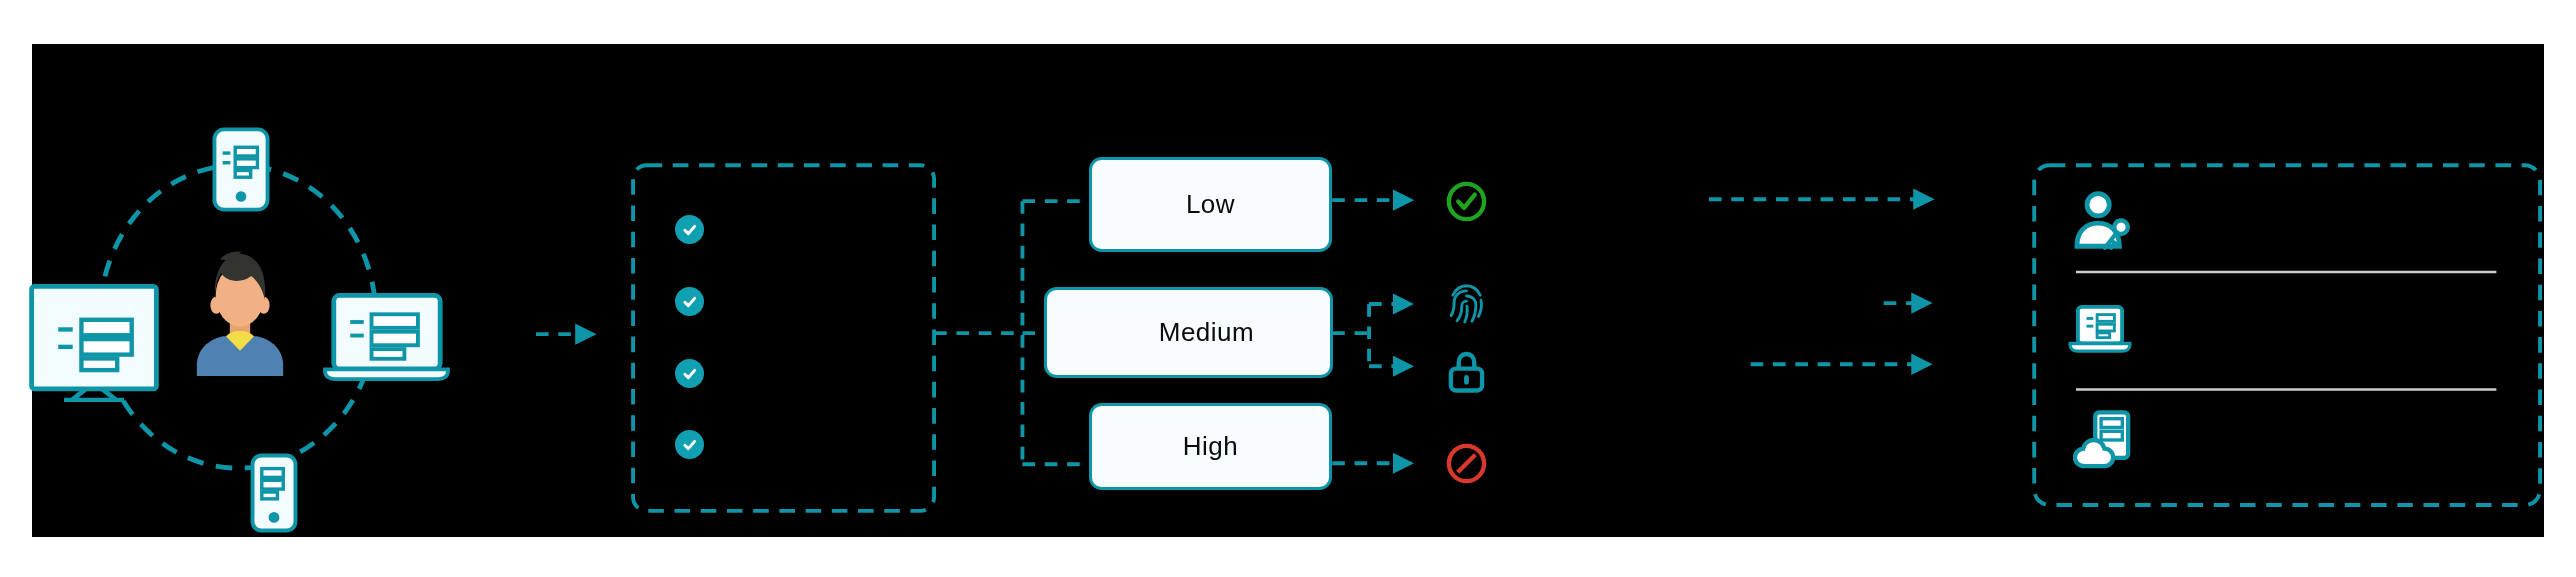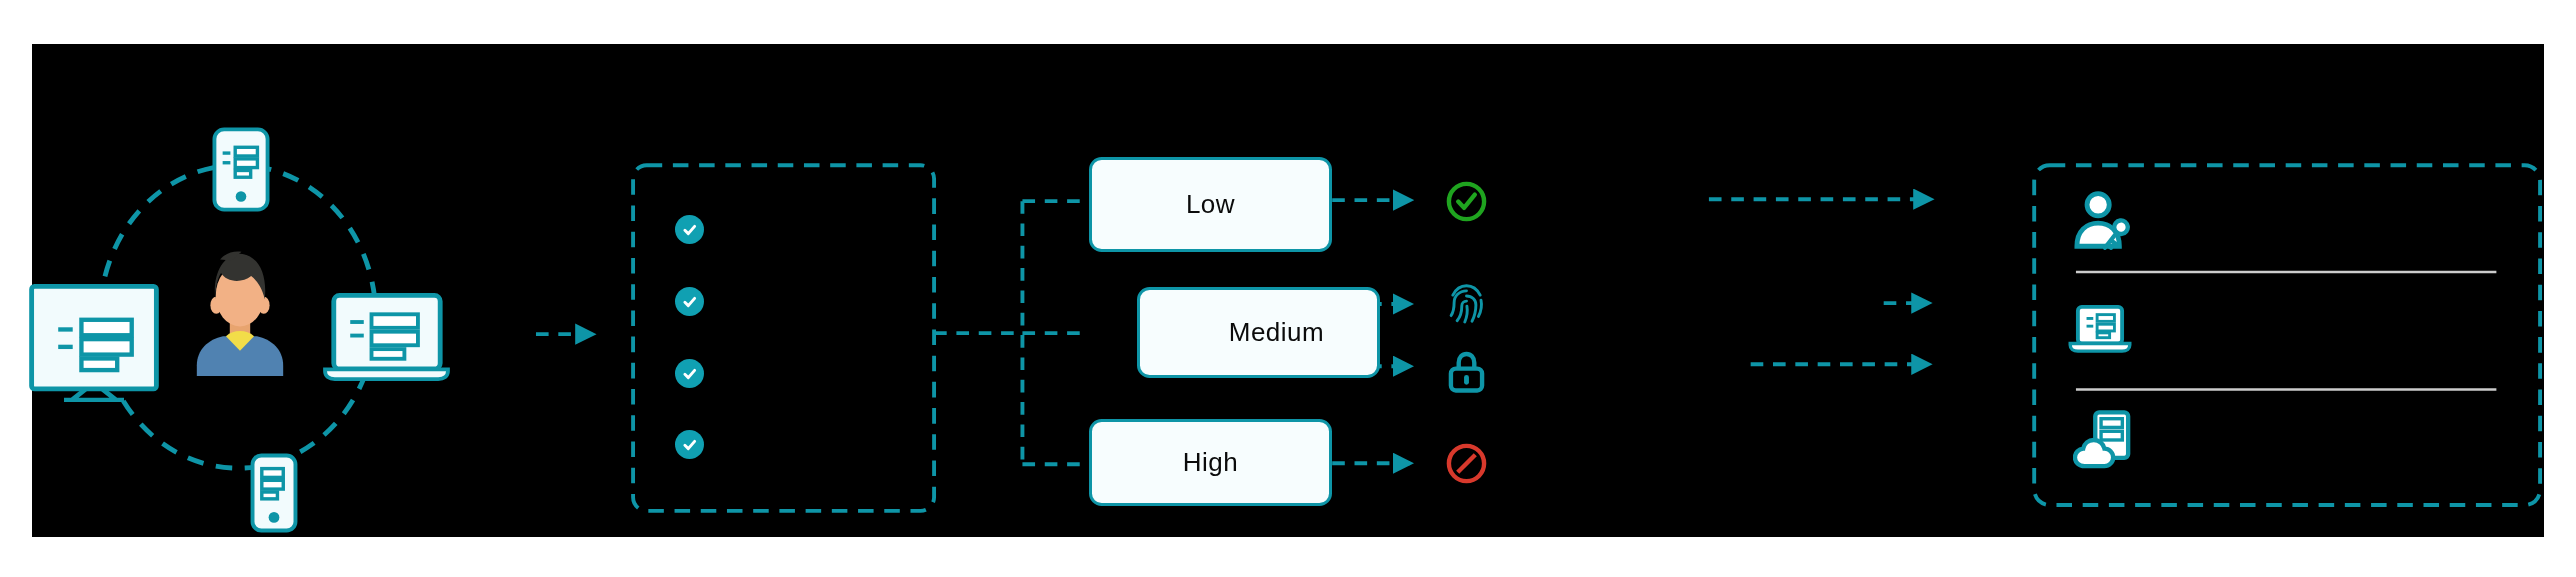--- a/index.html
+++ b/index.html
@@ -8,22 +8,22 @@
   .canvas{position:absolute;left:32px;top:44px;width:2512px;height:493px;background:#000000;z-index:1;}
   .overlay{position:absolute;left:0;top:0;width:2576px;height:578px;z-index:2;}
   .node{position:absolute;z-index:3;}
   .node svg{display:block;width:100%;height:100%;}
 
   
   .risk-box{position:absolute;z-index:3;background:#f7fdfe;border:3.9px solid #0e95a7;border-radius:12.6px;
             box-sizing:border-box;display:flex;align-items:center;justify-content:center;
             color:#0b0b0b;font-size:26px;letter-spacing:0.5px;}
   .box-low{left:1089px;top:157px;width:243px;height:95px;}
-  .box-med{left:1137px;top:287px;width:243px;height:91px;padding-left:36px;}
-  .box-high{left:1089px;top:419px;width:243px;height:87px;}
+  .box-med{left:1044px;top:287px;width:289px;height:91px;padding-left:36px;}
+  .box-high{left:1089px;top:403px;width:243px;height:87px;}
 
   
   .check-circle{position:absolute;left:675px;width:29px;height:29px;border-radius:50%;
                 background:#10a0b2;display:flex;align-items:center;justify-content:center;z-index:3;}
   .check-circle svg{width:17.5px;height:17.5px;}
 
   
   .monitor{left:29px;top:284px;width:130px;height:118px;}
   .phone-top{left:212px;top:127px;width:58px;height:85px;}
   .phone-bottom{left:250px;top:453px;width:48px;height:80px;}

